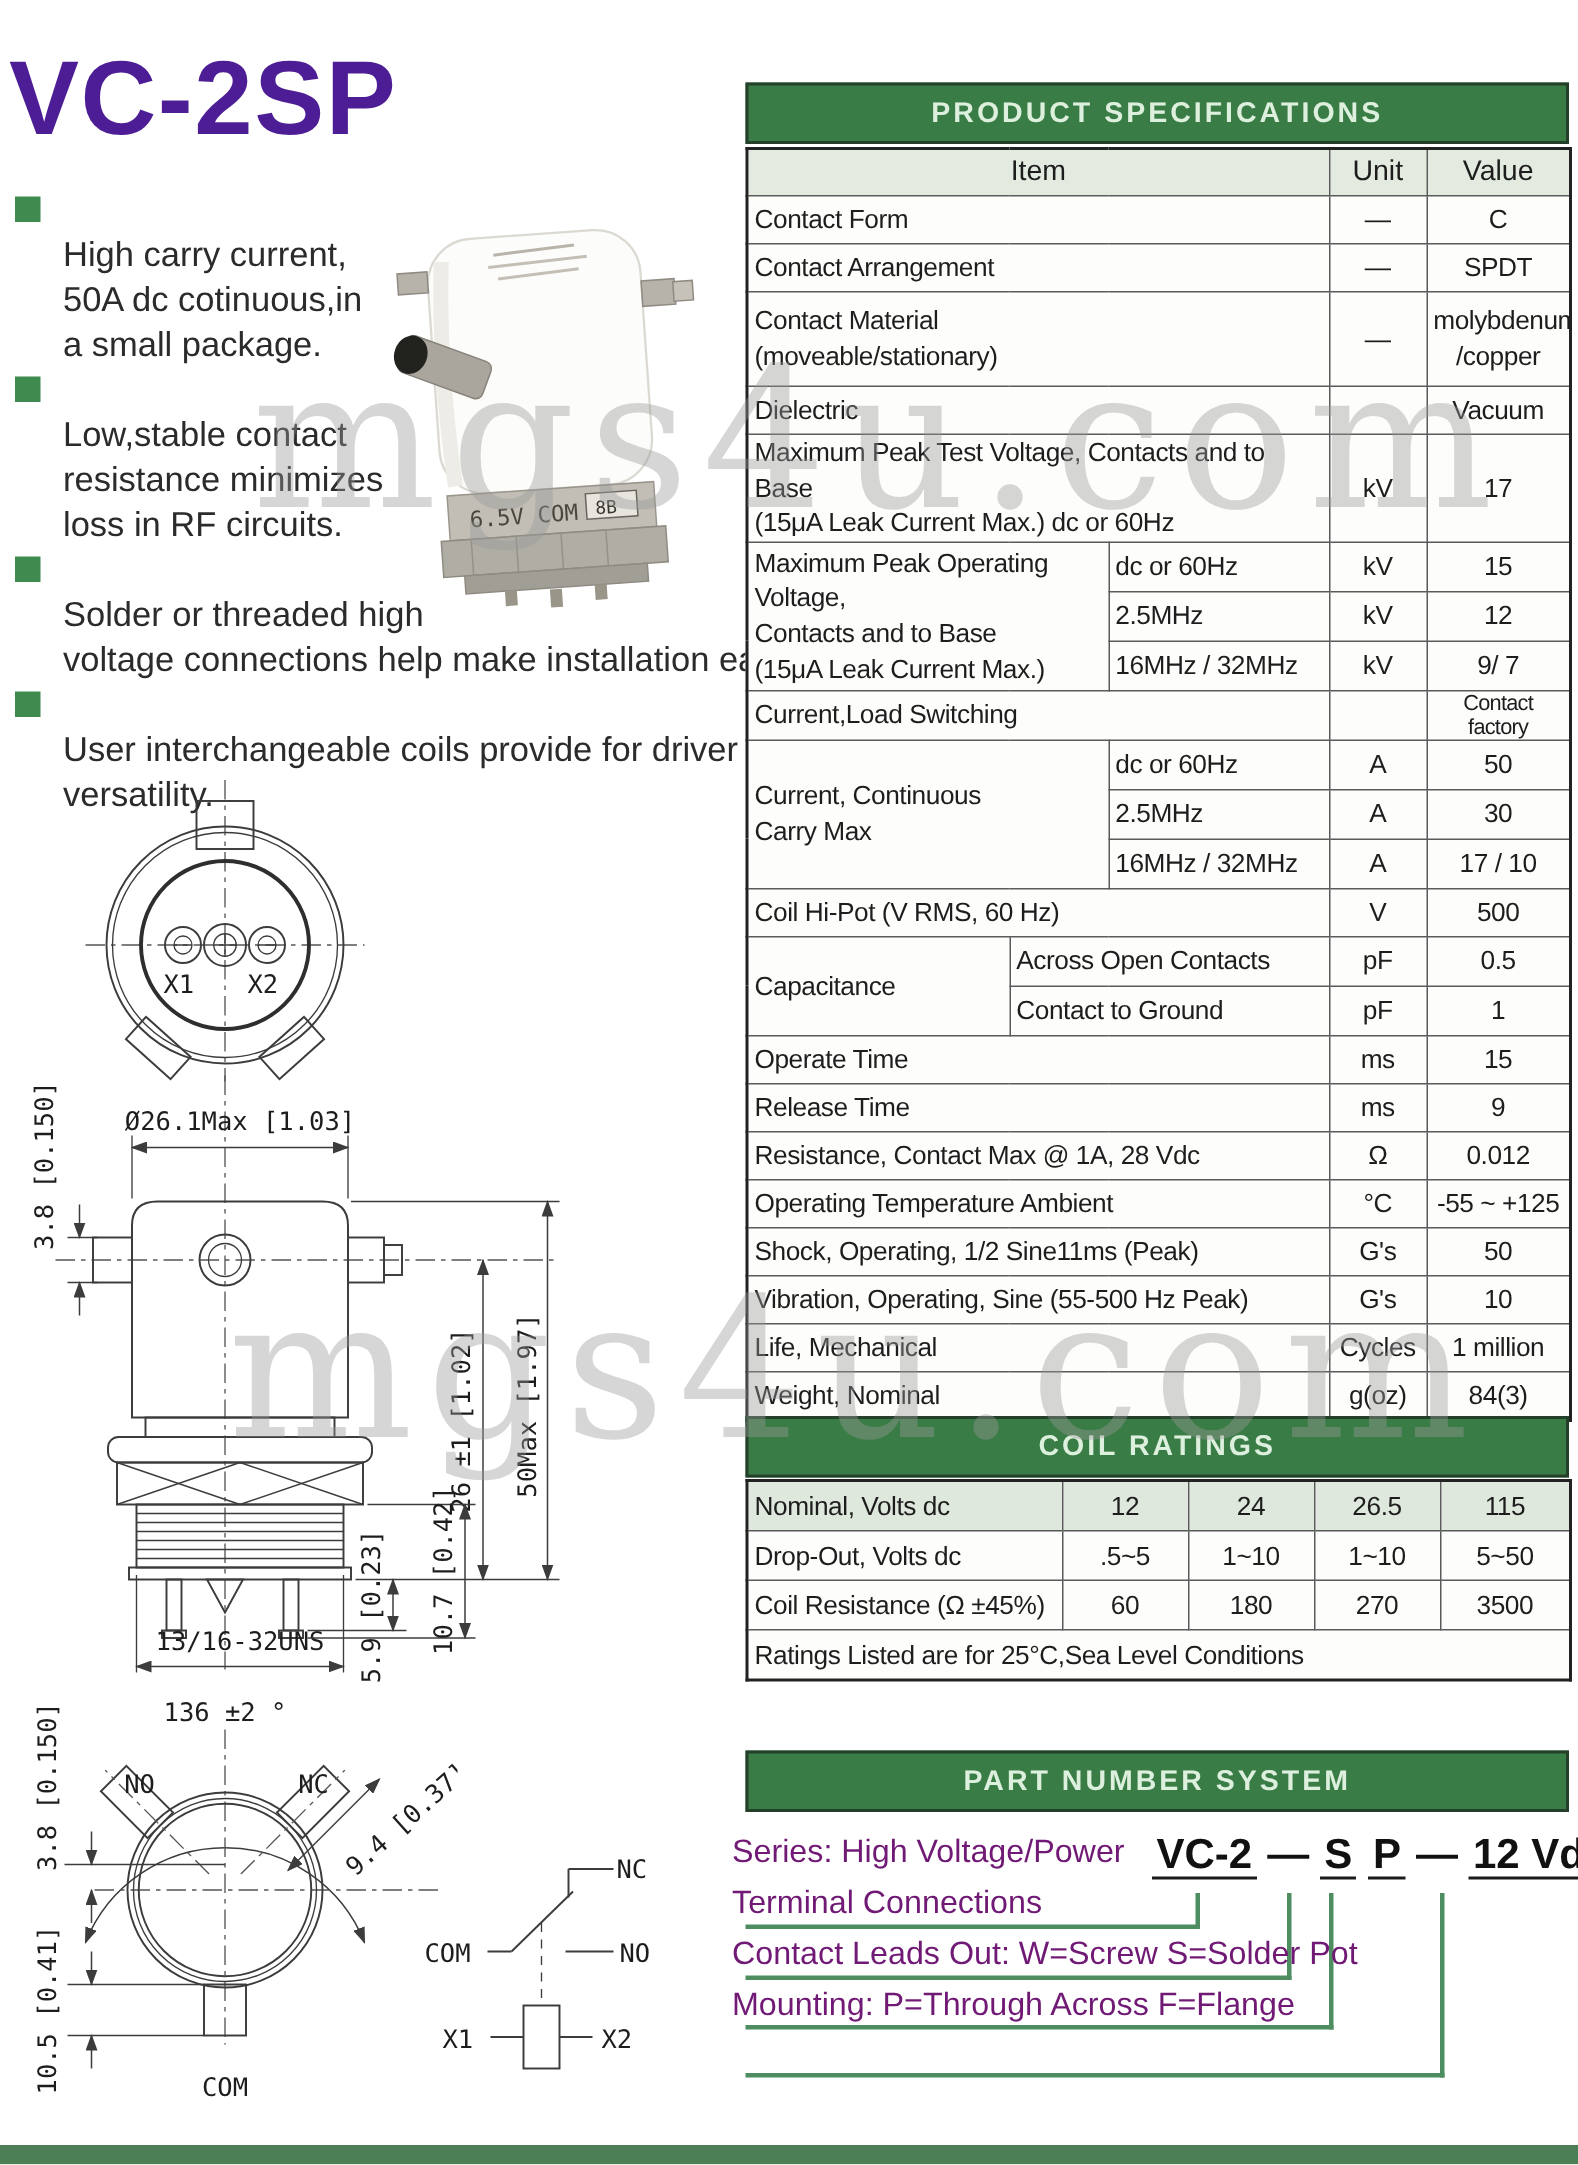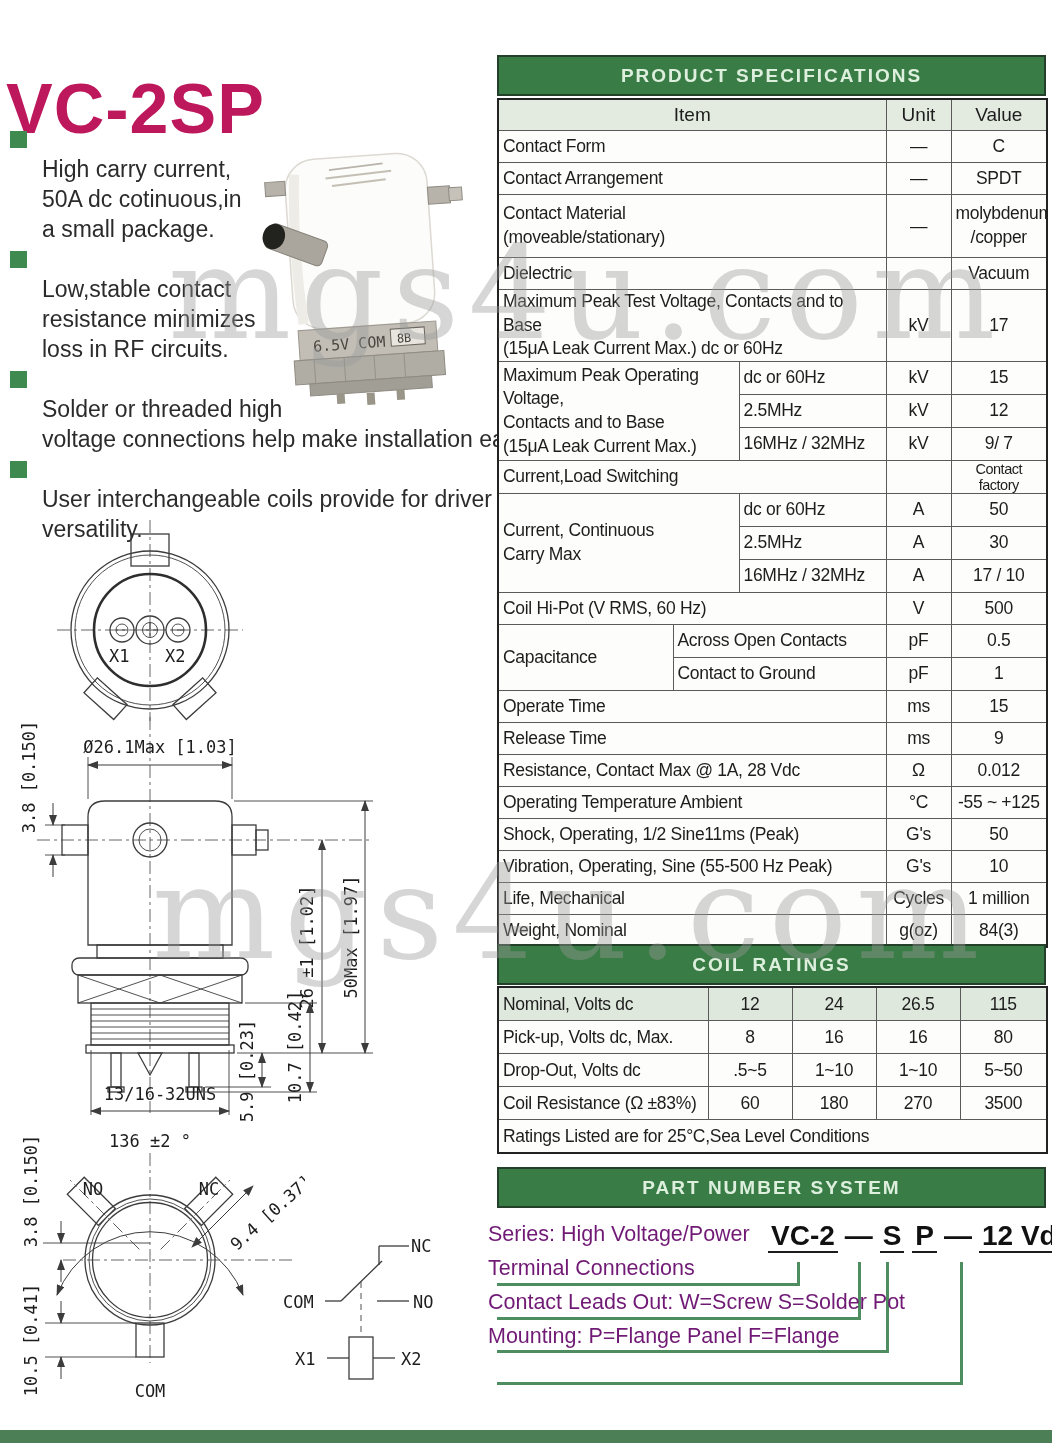--- a/index.html
+++ b/index.html
@@ -1,20 +1,20 @@
 <!DOCTYPE html>
 <html><head>
 <meta charset="utf-8">
 <style>
   html,body{margin:0;padding:0;background:#fff;}
   .page{position:relative;width:1052px;height:1443px;background:#ffffff;overflow:hidden;
         font-family:"Liberation Sans",sans-serif;color:#222;}
   
   .product-title{position:absolute;left:6px;top:30px;font-size:70px;font-weight:bold;
-        color:#be185d;letter-spacing:1px;line-height:1;margin-top:44px;}
+        color:#4c1d95;letter-spacing:1px;line-height:1;}
   .features{position:absolute;left:10px;top:124px;width:660px;}
   .feature{position:relative;padding-left:32px;font-size:23px;line-height:30px;
         color:#2b2b2b;white-space:pre-line;}
   .bullet-square{position:absolute;left:0;top:7px;width:17px;height:17px;background:#3f8a4e;}
   
   .sec-title{position:absolute;left:497px;width:549px;height:41px;background:#3a7c46;
         border:2px solid #24402b;box-sizing:border-box;color:#ddefdd;font-size:19px;font-weight:700;
         display:flex;align-items:center;justify-content:center;letter-spacing:2px;}
   table.dtable{position:absolute;left:497px;width:549px;border-collapse:collapse;table-layout:fixed;
         font-size:17.5px;letter-spacing:-0.3px;color:#1d1d1d;border:2px solid #222;background:#fdfdfc;}
@@ -416,35 +416,28 @@
       </colgroup>
     <tbody>
         <tr class="lightrow r32">
       <td class="item">Nominal, Volts dc</td>
       <td class="c">12</td>
       <td class="c">24</td>
       <td class="c">26.5</td>
       <td class="c">115</td>
     </tr>
     <tr class="r32">
-      <td class="item">Pick-up, Volts dc, Max.</td>
-      <td class="c">8</td>
-      <td class="c">16</td>
-      <td class="c">16</td>
-      <td class="c">80</td>
-    </tr>
-    <tr class="r32">
       <td class="item">Drop-Out, Volts dc</td>
       <td class="c">.5~5</td>
       <td class="c">1~10</td>
       <td class="c">1~10</td>
       <td class="c">5~50</td>
     </tr>
     <tr class="r32">
-      <td class="item">Coil Resistance   (Ω ±83%)</td>
+      <td class="item">Coil Resistance   (Ω ±45%)</td>
       <td class="c">60</td>
       <td class="c">180</td>
       <td class="c">270</td>
       <td class="c">3500</td>
     </tr>
     <tr class="r32">
       <td colspan="5" class="item">Ratings Listed are for 25°C,Sea Level Conditions</td>
     </tr>
   </tbody>
     </table>
@@ -454,21 +447,21 @@
   </div>
 
   <div class="connector" style="left:497px;top:1262px;width:300px;height:21px;"></div>
   <div class="connector" style="left:497px;top:1262px;width:361px;height:55px;"></div>
   <div class="connector" style="left:497px;top:1262px;width:389px;height:88px;"></div>
   <div class="connector" style="left:497px;top:1262px;width:463px;height:120px;"></div>
 
   <div class="pn-line" style="top:1222px;">Series: High Voltage/Power</div>
   <div class="pn-line" style="top:1256px;">Terminal Connections</div>
   <div class="pn-line" style="top:1290px;">Contact Leads Out: W=Screw S=Solder Pot</div>
-  <div class="pn-line" style="top:1324px;">Mounting: P=Flange Panel F=Flange</div>
+  <div class="pn-line" style="top:1324px;">Mounting: P=Through Across F=Flange</div>
 
   <div class="pn-code">
     <span class="seg">VC-2</span><span class="dash">—</span><span class="seg">S</span>&nbsp;<span class="seg">P</span><span class="dash">—</span><span class="seg">12 Vdc</span>
   </div>
 
   <div class="wm" style="left:168px;top:228px;">mgs4u.com</div>
   <div class="wm" style="left:152px;top:848px;">mgs4u.com</div>
 
   <div class="footer-bar"></div>
 </div>

